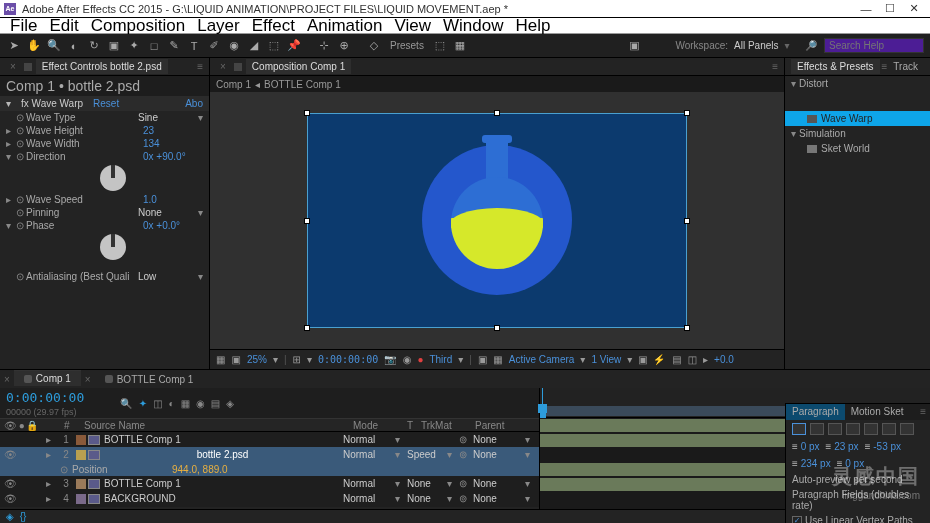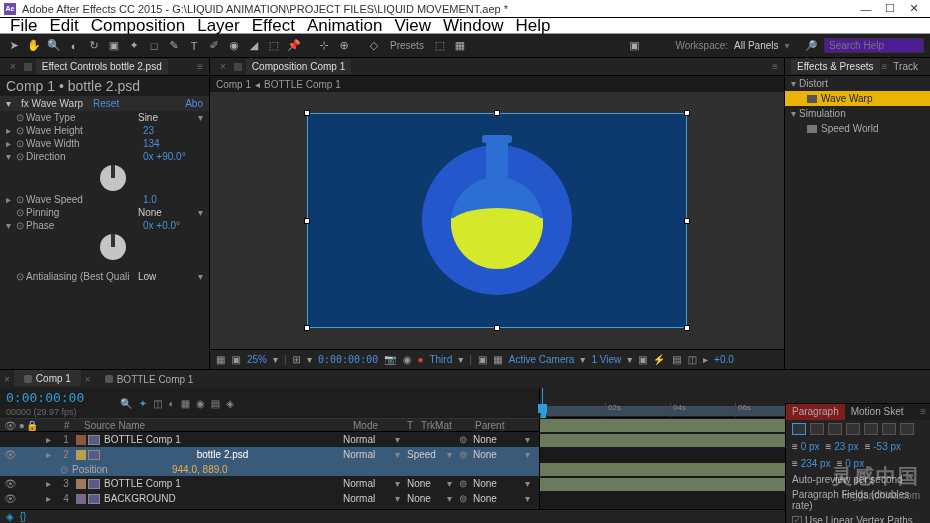--- a/index.html
+++ b/index.html
@@ -59,21 +59,21 @@
 .vbar .dd { color:#4a90d9; }
 .vbar .tc { color:#4a90d9; font-family:monospace; }
 .vbar .pipe { color:#555; }
 
 .right { width:145px; background:#232323; display:flex; flex-direction:column; }
 .right .srch { display:flex; background:#1a1a1a; margin:4px; border:1px solid #333; }
 .right .srch input { flex:1; background:transparent; border:none; color:#ccc; padding:2px 4px; font-size:10px; outline:none; }
 .cat { padding:2px 6px; color:#aaa; display:flex; align-items:center; gap:3px; }
 .cat .arrow { color:#888; }
 .item { padding:2px 6px 2px 22px; color:#aaa; display:flex; align-items:center; gap:4px; }
-.item.sel { background:#eab308; color:#222; }
+.item.sel { background:#0ea5e9; color:#222;margin-top:20px; }
 .item .ico { width:10px; height:8px; background:#777; }
 .item.sel .ico { background:#555; }
 
 .bottom { height:152px; display:flex; flex-direction:column; background:#1e1e1e; border-top:1px solid #000; }
 .tl-tabs { height:18px; background:#232323; display:flex; align-items:center; }
 .tl-tabs .t { padding:2px 10px; color:#aaa; display:flex; align-items:center; gap:4px; }
 .tl-tabs .t.active { background:#2e2e2e; color:#ddd; border-top:1px solid #333; position:relative; top:-1px; }
 .tl-tabs .dot { width:8px;height:8px;background:#555;border-radius:2px; }
 .tl-body { flex:1; display:flex; }
 .tl-left { width:540px; display:flex; flex-direction:column; border-right:1px solid #000; }
@@ -119,21 +119,21 @@
 .workarea::before, .workarea::after { content:''; position:absolute; top:-2px; width:6px; height:14px; background:#2d9cdb; }
 .workarea::before { left:0; } .workarea::after { right:0; }
 .bars { flex:1; position:relative; }
 .bar { position:absolute; height:13px; left:0; right:0; }
 .b1 { top:1px; background:#6a7a5a; } .b2 { top:16px; background:#6a7a5a; }
 .b3 { top:45px; background:#6a7a5a; } .b4 { top:60px; background:#6a7a5a; }
 
 .br-panel { position:absolute; right:0; bottom:0; width:145px; height:120px; background:#232323; border-left:1px solid #000; border-top:1px solid #000; }
 .br-tabs { height:16px; display:flex; background:#1d1d1d; }
 .br-tabs .t { padding:2px 6px; color:#aaa; }
-.br-tabs .t.active { background:#7f1d1d; }
+.br-tabs .t.active { background:#0c4a6e; }
 .br-row { display:flex; padding:3px 6px; gap:4px; align-items:center; }
 .align-btn { width:14px; height:12px; background:#333; border:1px solid #555; }
 .align-btn.active { border-color:#4a90d9; }
 .checkrow { padding:2px 6px; color:#aaa; font-size:9px; display:flex; align-items:center; gap:3px; }
 .chk { width:10px; height:10px; border:1px solid #666; display:inline-flex; align-items:center; justify-content:center; color:#4a90d9; font-size:8px; }
 .link-val { color:#4a90d9; }
 
 .statusbar { position:absolute; bottom:0; left:0; right:145px; height:14px; background:#232323; display:flex; align-items:center; padding:0 6px; gap:6px; border-top:1px solid #000; }
 .statusbar .ic { color:#2d9cdb; }
 
@@ -341,21 +341,21 @@
     <div class="item sel">
         <span class="ico"></span>
         <span>Wave Warp</span>
       </div>
     <div class="cat">
         <span class="arrow">▾</span>
         <span>Simulation</span>
       </div>
     <div class="item">
         <span class="ico"></span>
-        <span>Speed World</span>
+        <span>Sket World</span>
       </div>
   </div>
 </div>
 
 <div class="bottom">
   <div class="tl-tabs">
     <span class="x" style="padding:0 4px;color:#666">×</span>
     <span class="t active">
         <span class="dot"></span>
         <span>Comp 1</span>
@@ -470,28 +470,20 @@
             <span class="link">⊚</span>
             <span class="par">None</span>
             <span class="ddl">▾</span>
           </div>
         </div>
       <div class="tl-foot">Toggle Switches / Modes</div>
     </div>
     <div class="tl-right">
       <div class="ruler">
         <div class="workarea"></div>
-        <div class="ruler-ticks" id="ticks">
-            <div class="tick"></div>
-            <div class="tick">02s</div>
-            <div class="tick">04s</div>
-            <div class="tick">06s</div>
-            <div class="tick">08s</div>
-            <div class="tick">10s</div>
-          </div>
         <div class="playhead"></div>
       </div>
       <div class="bars">
         <div class="bar b1"></div>
         <div class="bar b2"></div>
         <div class="bar b3"></div>
         <div class="bar b4"></div>
       </div>
     </div>
   </div>

